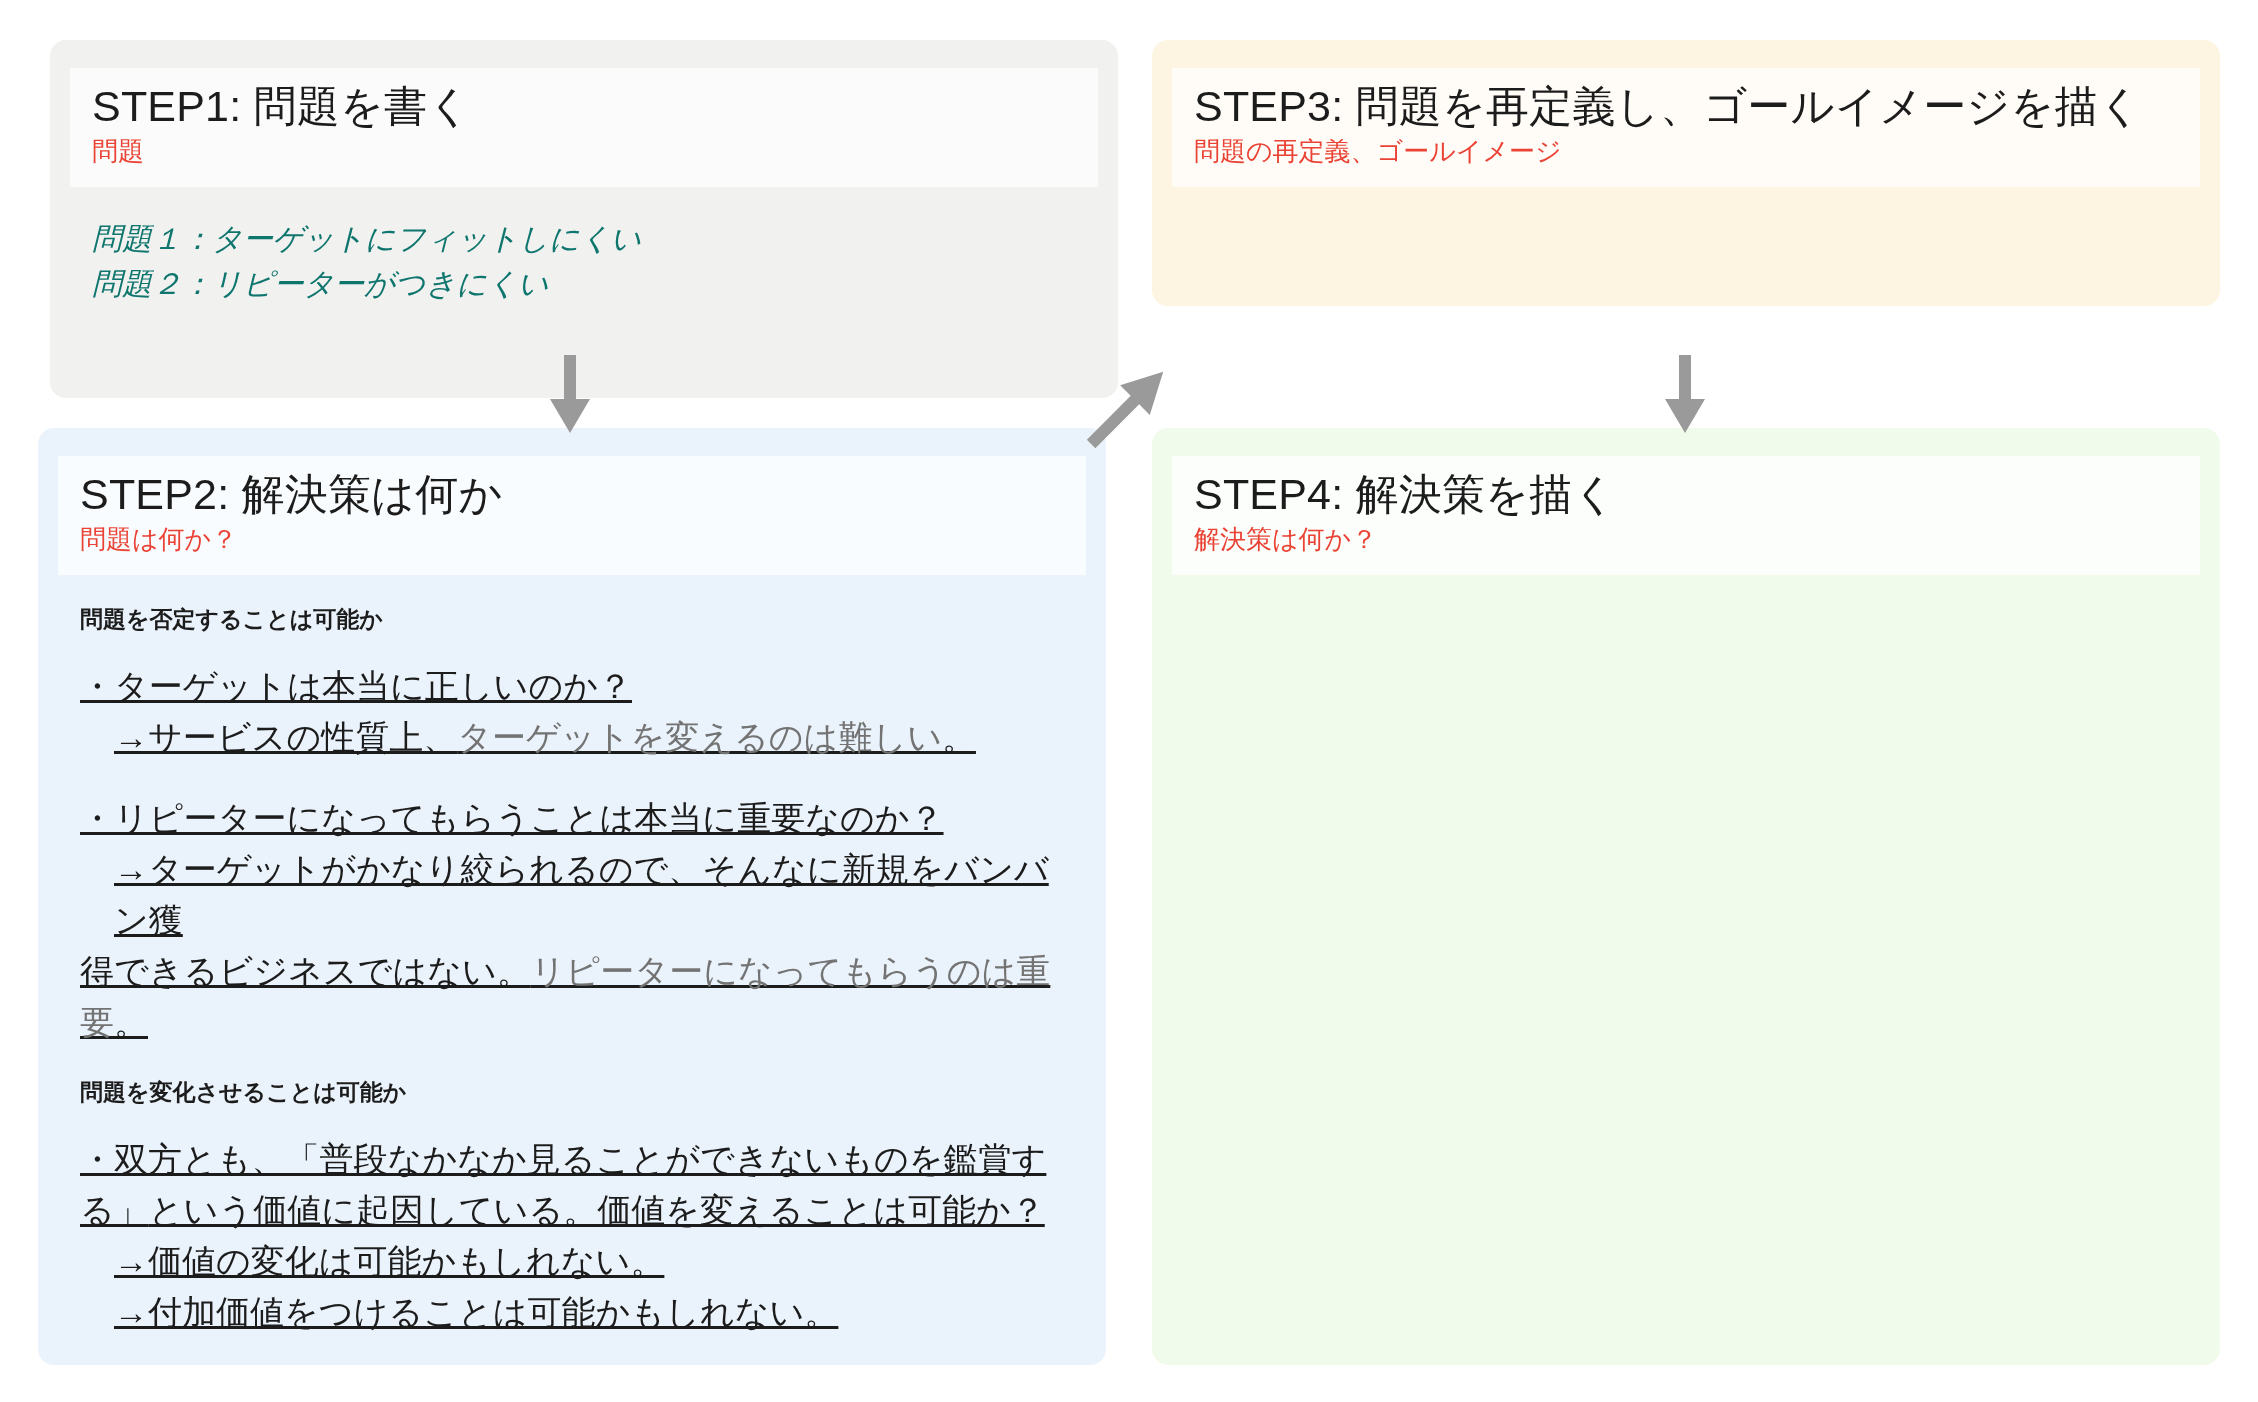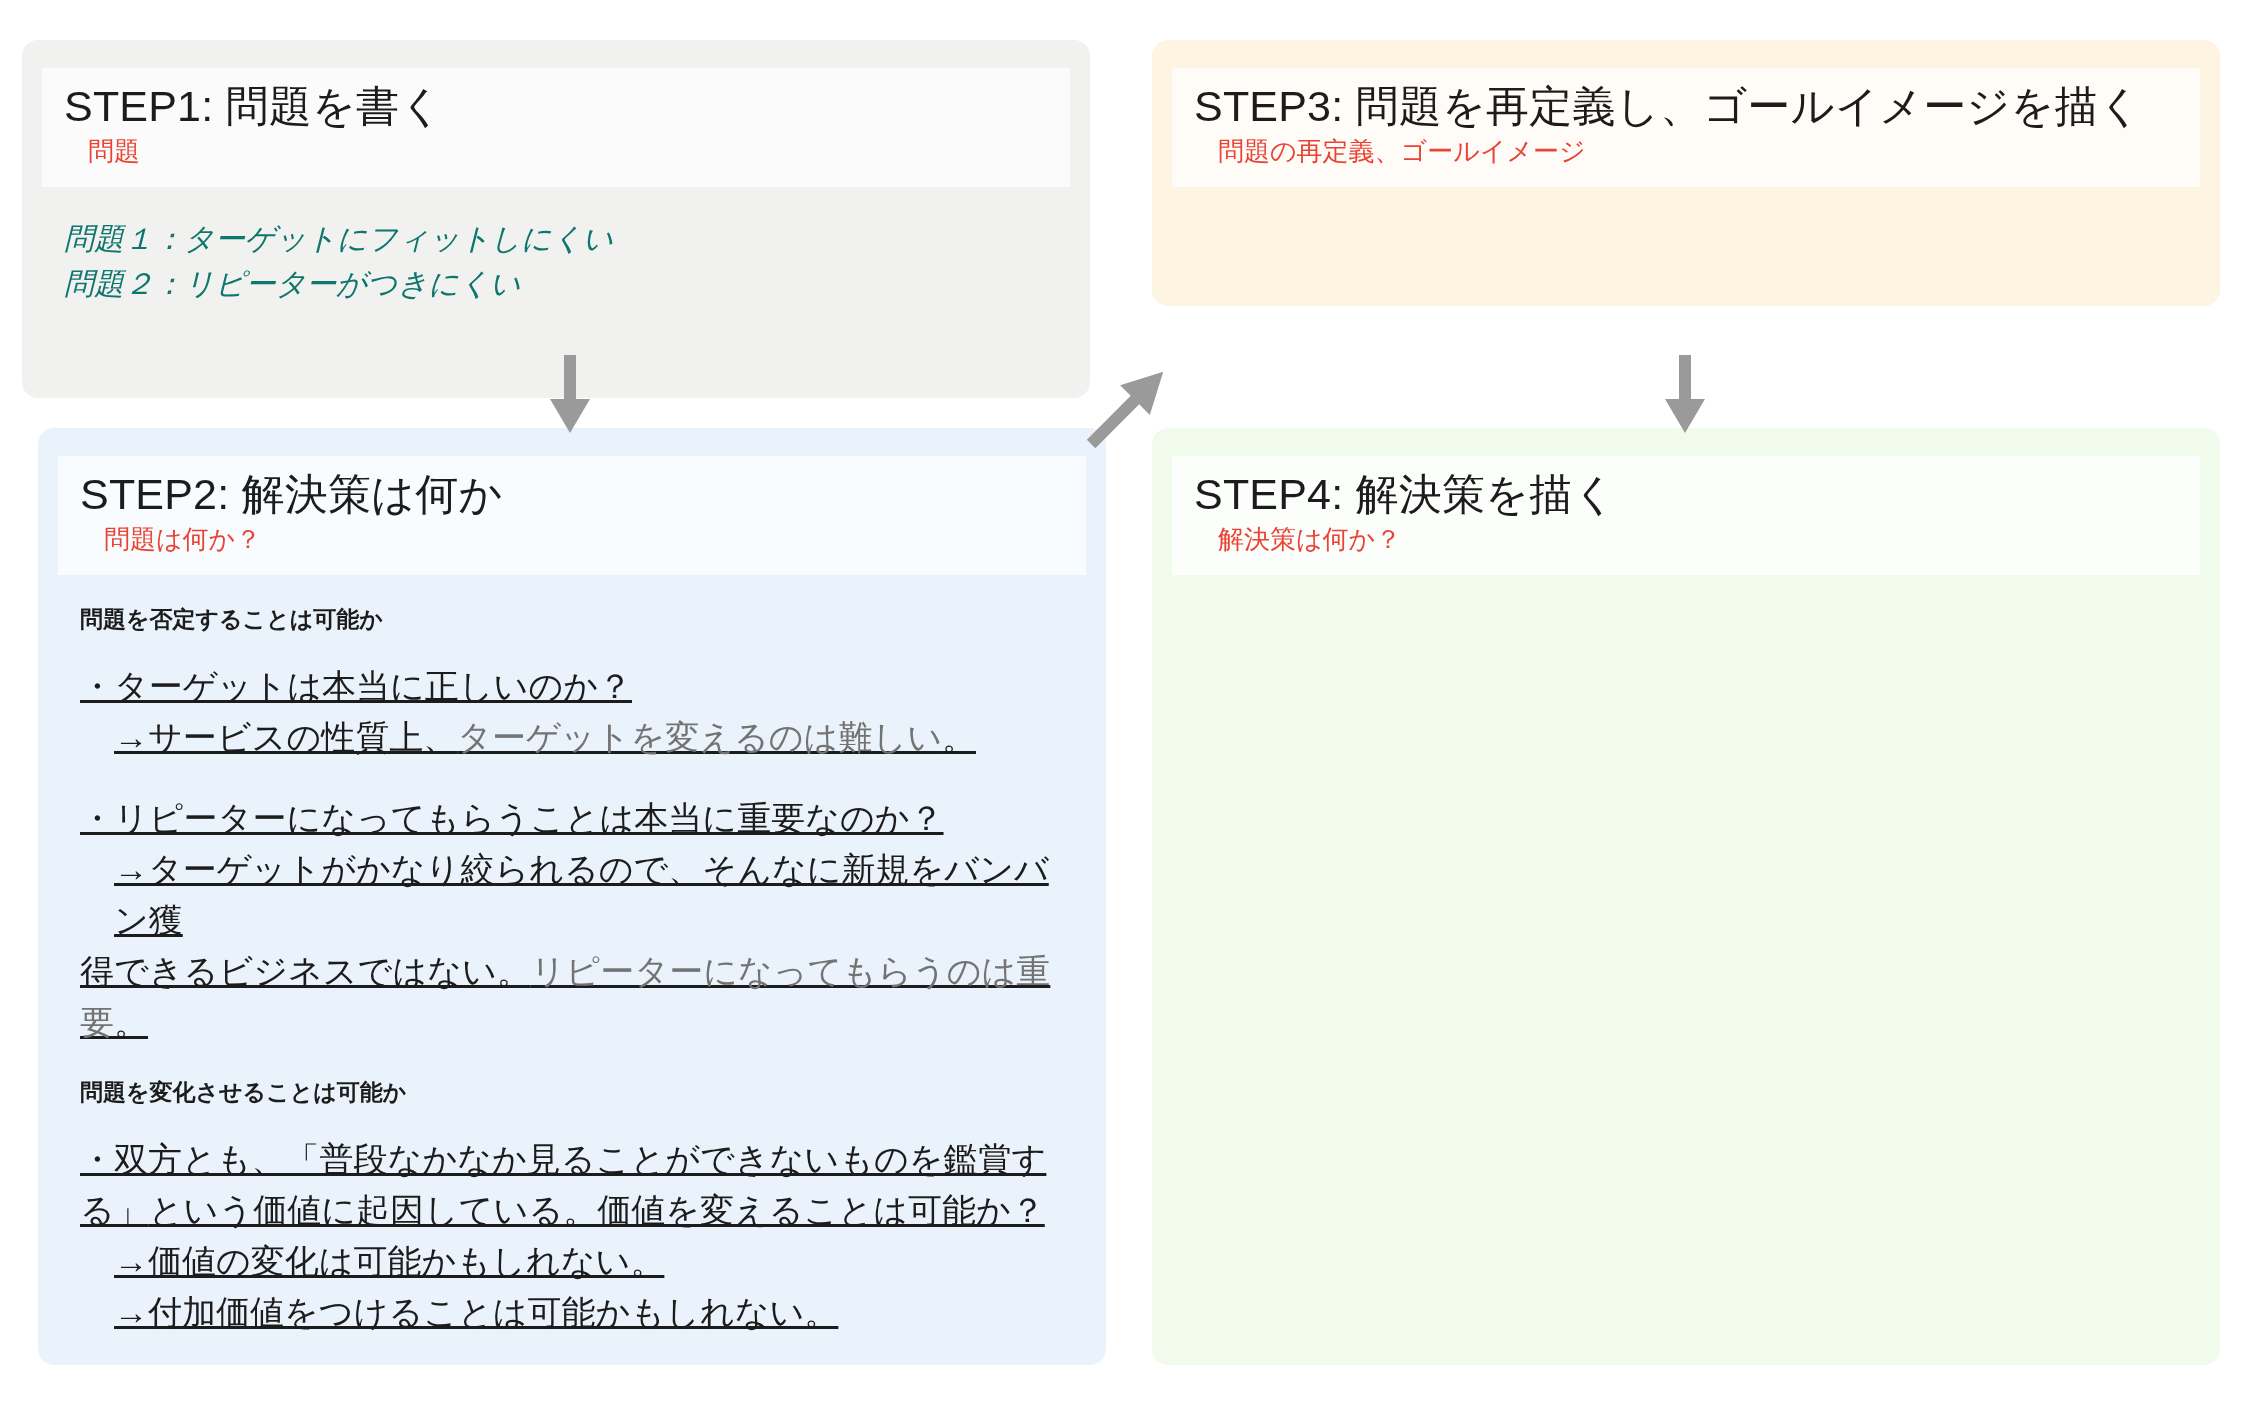--- a/index.html
+++ b/index.html
@@ -22,21 +22,21 @@
     background: #ffffff;
   }
 
   
   .card {
     position: absolute;
     border-radius: 16px;
     box-sizing: border-box;
     padding: 28px 20px 20px 20px;
   }
-  .card-step1 { left: 22px;   top: 40px;  width: 1068px; height: 358px; background: #f1f1f0; }
+  .card-step1 { left: 50px;   top: 40px;  width: 1068px; height: 358px; background: #f1f1f0; }
   .card-step2 { left: 38px;   top: 428px; width: 1068px; height: 937px; background: #eaf2fb; }
   .card-step3 { left: 1152px; top: 40px;  width: 1068px; height: 266px; background: #fdf4e1; }
   .card-step4 { left: 1152px; top: 428px; width: 1068px; height: 937px; background: #f1fbeb; }
 
   
   .card-header {
     background: rgba(255,255,255,0.72);
     padding: 14px 22px 18px 22px;
     box-sizing: border-box;
   }
@@ -48,21 +48,20 @@
     letter-spacing: 0.2px;
     white-space: nowrap;
   }
   .card-subtitle {
     font-size: 26px;
     line-height: 1.35;
     color: #ea4335;
     margin-top: 4px;
     font-weight: 400;
     white-space: nowrap;
-    margin-left: 24px;
   }
 
   
   .card-body {
     padding: 30px 22px 0 22px;
     color: #1c1c1c;
     box-sizing: border-box;
   }
   .body-line {
     font-size: 30px;

